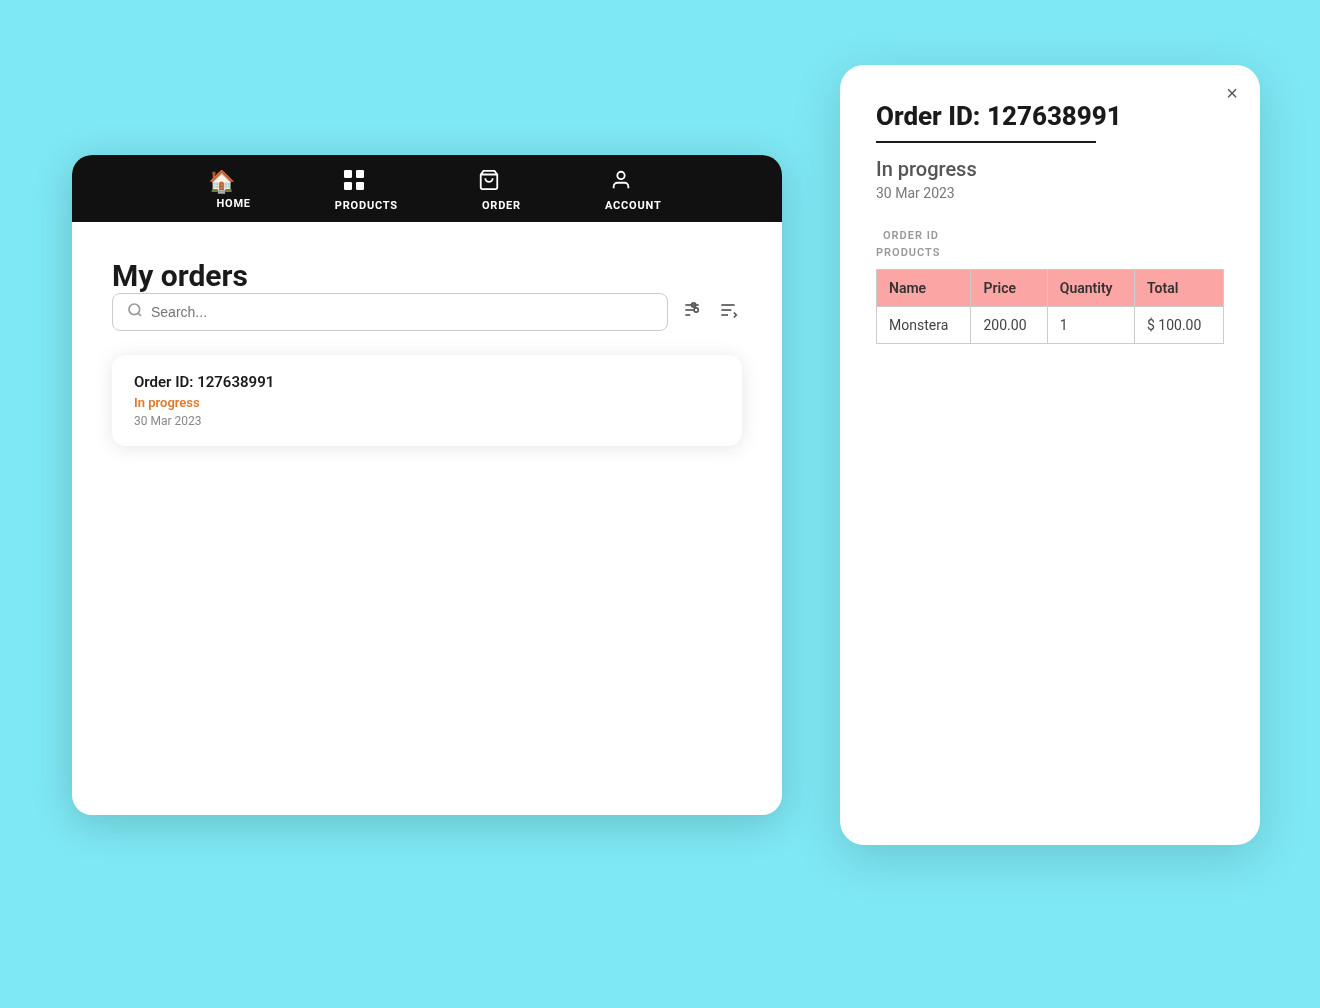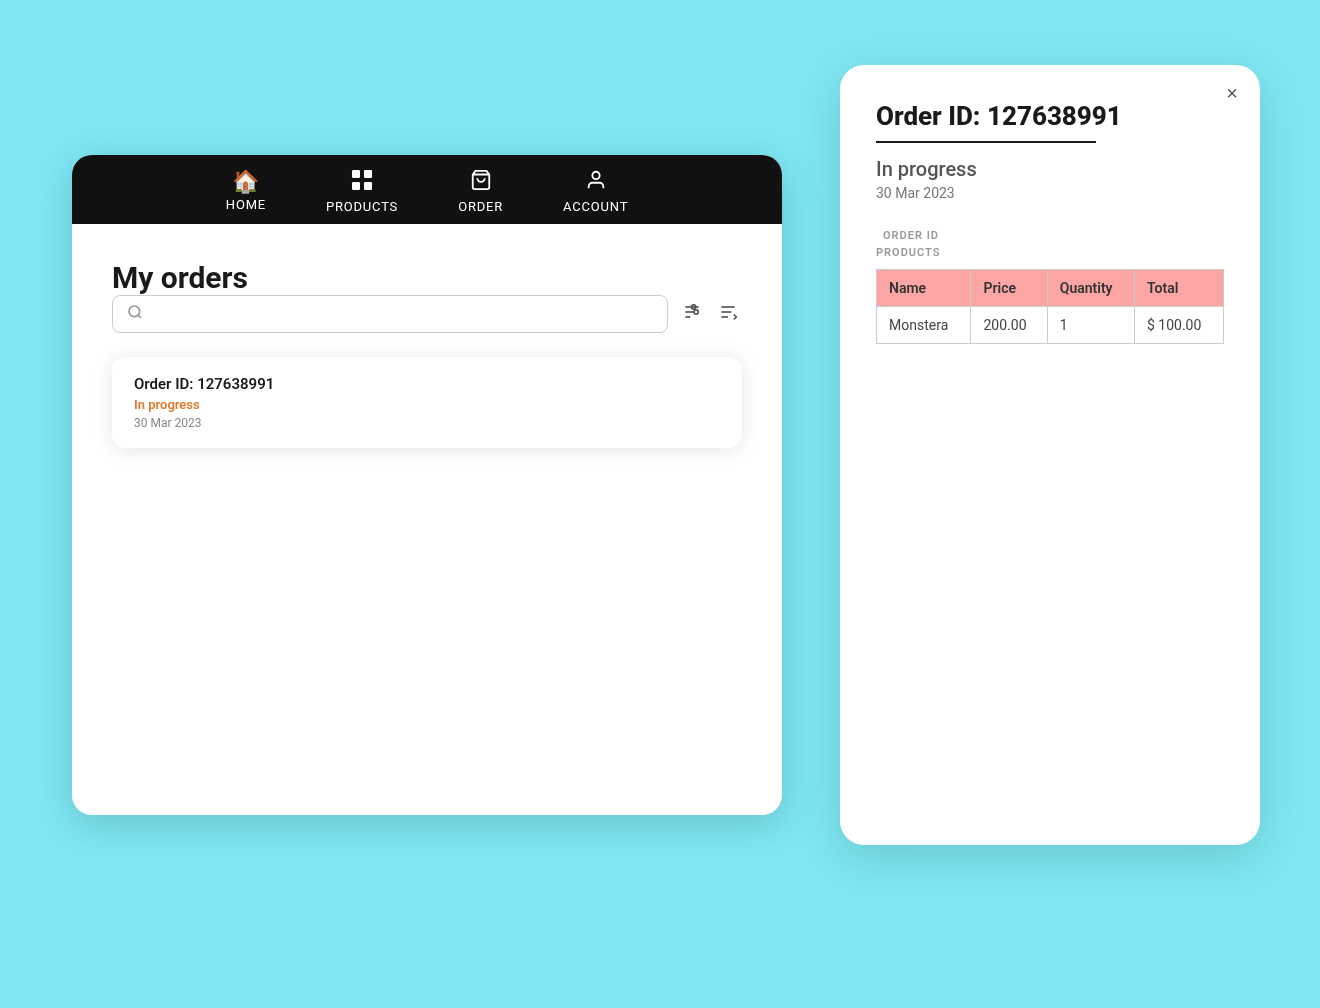--- a/index.html
+++ b/index.html
@@ -43,24 +43,25 @@
       cursor: pointer;
       color: #ffffff;
     }
 
     .nav-icon {
       font-size: 22px;
       line-height: 1;
     }
 
     .nav-label {
-      font-size: 13px;
+      font-size: 11px;
       letter-spacing: 0.8px;
-      font-weight: 400;
+      font-weight: 700;
       color: #ffffff;
+      margin-left: 24px;
     }
 
     .app-content {
       padding: 36px 40px 30px;
     }
 
     .page-title {
       font-size: 30px;
       font-weight: 700;
       color: #1a1a1a;
@@ -283,20 +284,21 @@
     <h1 class="page-title">My orders</h1>
 
     <div class="search-bar">
       <div class="search-input-wrapper">
         <span class="search-icon-inner">
           <svg width="16" height="16" viewBox="0 0 24 24" fill="none" stroke="#999" stroke-width="2.5">
             <circle cx="11" cy="11" r="8"></circle>
             <line x1="21" y1="21" x2="16.65" y2="16.65"></line>
           </svg>
         </span>
+        <input class="search-input" type="text" placeholder="Search..." style="">
       </div>
       <div class="search-actions">
         <button class="icon-btn">
           <svg width="20" height="20" viewBox="0 0 24 24" fill="none" stroke="#555" stroke-width="2">
             <line x1="4" y1="6" x2="20" y2="6"></line>
             <line x1="4" y1="12" x2="14" y2="12"></line>
             <line x1="4" y1="18" x2="10" y2="18"></line>
             <circle cx="17" cy="12" r="2.5"></circle>
             <circle cx="14" cy="6" r="2.5"></circle>
           </svg>

